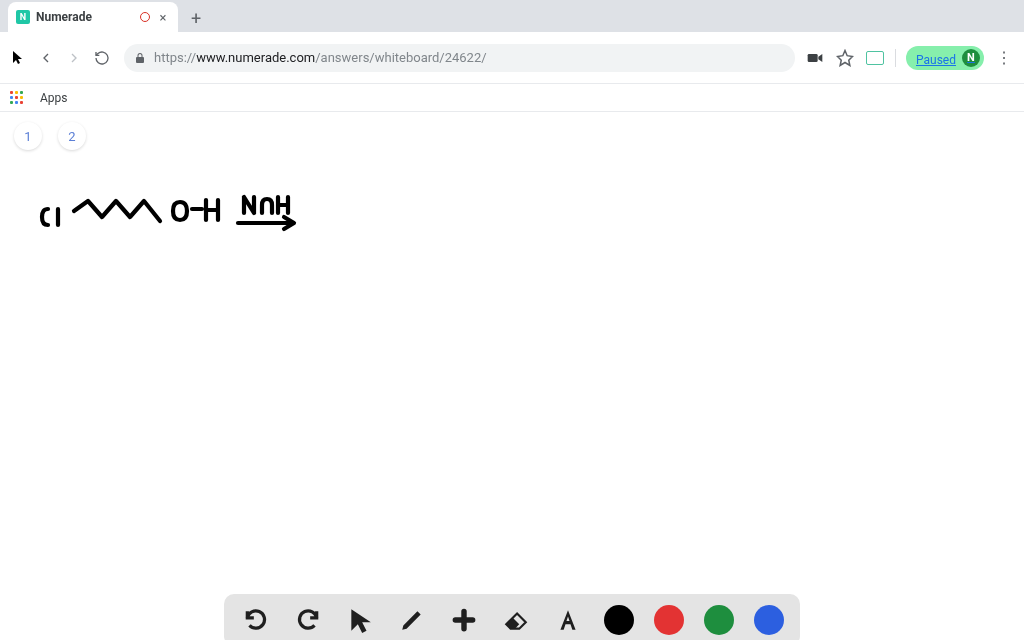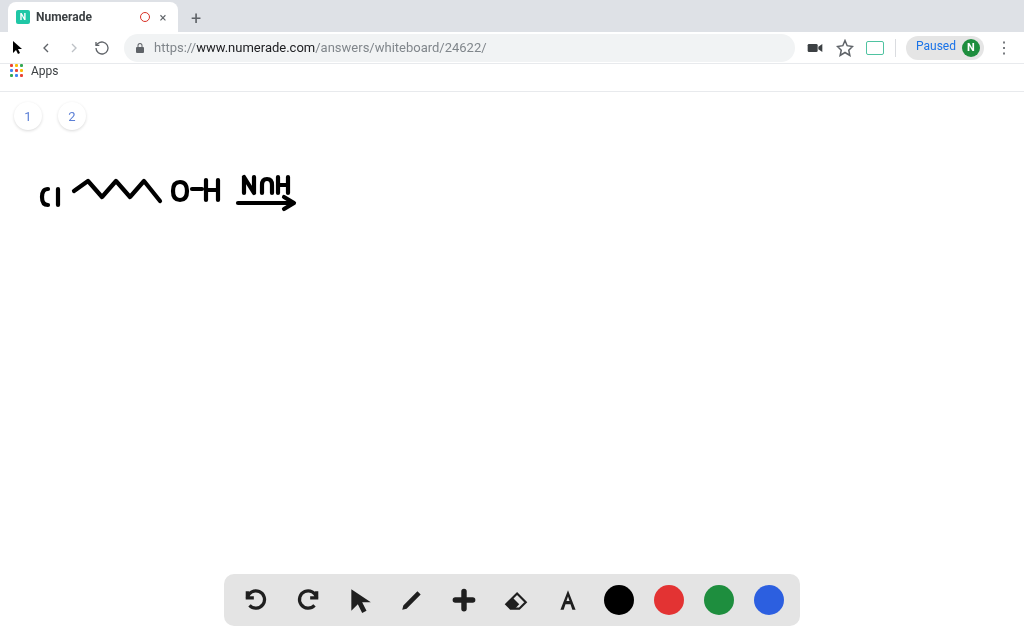--- a/index.html
+++ b/index.html
@@ -8,37 +8,37 @@
     
     .tab-strip { height: 32px; background: #dee1e6; display: flex; align-items: flex-end; padding-left: 8px; }
     .tab { background: #fff; height: 30px; width: 170px; border-radius: 8px 8px 0 0; display: flex; align-items: center; padding: 0 8px; gap: 6px; position: relative; font-size: 12px; color: #3c4043; }
     .tab .favicon { width: 14px; height: 14px; background: #1fc7a6; border-radius: 2px; display:flex; align-items:center; justify-content:center; color:#fff; font-size:9px; font-weight:bold; }
     .tab .title { flex: 1; white-space: nowrap; overflow: hidden; text-overflow: ellipsis; font-weight: bold; }
     .tab .audio { width: 10px; height: 10px; border-radius: 50%; border: 1px solid #d93025; }
     .tab .close { width: 14px; height: 14px; display:flex; align-items:center; justify-content:center; color:#5f6368; font-size:13px; cursor:pointer; }
     .new-tab { width: 28px; height: 28px; display:flex; align-items:center; justify-content:center; color:#5f6368; font-size:18px; cursor:pointer; margin-left:4px; }
 
     
-    .toolbar { height: 32px; background: #fff; border-bottom: 1px solid #e8eaed; display:flex; align-items:center; padding: 0 6px; gap: 4px; }
+    .toolbar { height: 52px; background: #fff; border-bottom: 1px solid #e8eaed; display:flex; align-items:center; padding: 0 6px; gap: 4px; }
     .nav-btn { width: 24px; height: 24px; display:flex; align-items:center; justify-content:center; color:#5f6368; cursor:pointer; border-radius: 50%; }
     .nav-btn.disabled { color:#bdc1c6; cursor:default; }
     .omnibox { flex:1; height: 28px; background:#f1f3f4; border-radius: 14px; display:flex; align-items:center; padding: 0 10px; gap:8px; font-size:13px; color:#5f6368; margin: 0 6px; }
     .omnibox .lock { width:12px; height:12px; color:#5f6368; }
     .omnibox .url { color:#202124; }
     .omnibox .url .host { color:#202124; }
     .omnibox .url .proto, .omnibox .url .path { color:#80868b; }
     .toolbar-right { display:flex; align-items:center; gap:10px; padding-right:4px; }
     .icon-btn { width:20px; height:20px; display:flex; align-items:center; justify-content:center; color:#5f6368; cursor:pointer; }
     .cast-box { width:18px; height:14px; border:1.5px solid #4fc3a1; border-radius:2px; position:relative; }
-    .profile-chip { display:flex; align-items:flex-start; gap:6px; background:#e5e5e5; border-radius: 14px; padding: 3px 4px 3px 10px; font-size:12px; color:#1a73e8; cursor:pointer; }
+    .profile-chip { display:flex; align-items:flex-end; gap:6px; background:#86efac; border-radius: 14px; padding: 3px 4px 3px 10px; font-size:12px; color:#1a73e8; cursor:pointer;text-decoration:underline; }
     .avatar { width:18px; height:18px; border-radius:50%; background:#1e8e3e; color:#fff; display:flex; align-items:center; justify-content:center; font-size:11px; font-weight:bold; }
     .kebab { color:#5f6368; font-size:16px; cursor:pointer; padding:0 2px; }
 
     
-    .bookmarks { height: 28px; border-bottom: 1px solid #e8eaed; display:flex; padding: 0 10px; gap:7px; font-size:12px; color:#3c4043; }
+    .bookmarks { height: 28px; border-bottom: 1px solid #e8eaed; display:flex; align-items:center; padding: 0 10px; gap:16px; font-size:12px; color:#3c4043; }
     .apps-icon { width:14px; height:14px; display:grid; grid-template-columns:repeat(3,3px); grid-template-rows:repeat(3,3px); gap:2px; }
     .apps-icon span { background:#ea4335; border-radius:1px; }
     .apps-icon span:nth-child(2){ background:#fbbc04; }
     .apps-icon span:nth-child(3){ background:#34a853; }
     .apps-icon span:nth-child(4){ background:#4285f4; }
     .apps-icon span:nth-child(5){ background:#ea4335; }
     .apps-icon span:nth-child(6){ background:#fbbc04; }
     .apps-icon span:nth-child(7){ background:#34a853; }
     .apps-icon span:nth-child(8){ background:#4285f4; }
     .apps-icon span:nth-child(9){ background:#ea4335; }

